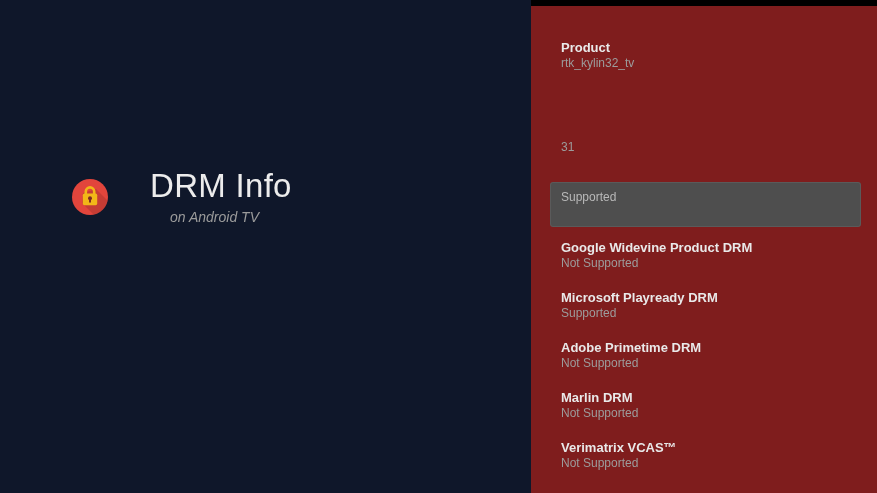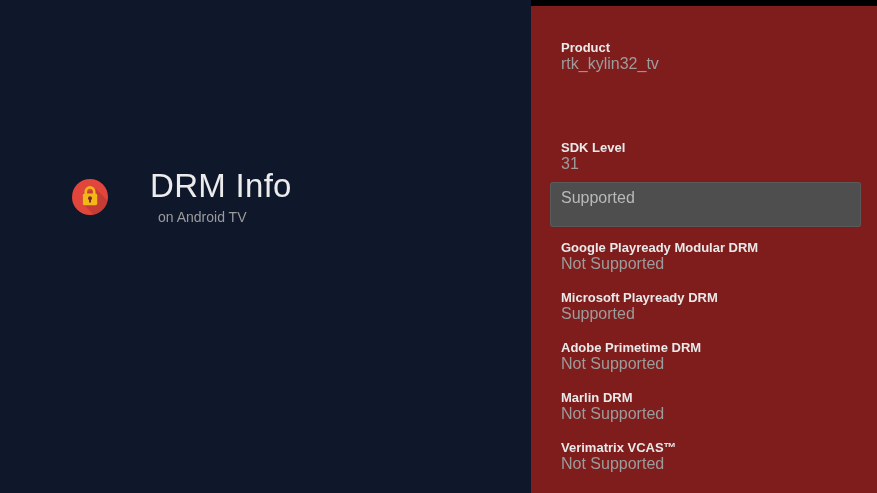--- a/index.html
+++ b/index.html
@@ -40,25 +40,26 @@
   .hero-title {
     font-size: 33px;
     font-weight: 300;
     color: #ececec;
     line-height: 36px;
     letter-spacing: 0.3px;
     white-space: nowrap;
   }
   .hero-subtitle {
     margin-top: 4px;
-    margin-left: 8px;
+    margin-left: 20px;
     font-size: 14px;
     color: #9b9b9b;
     line-height: 18px;
     white-space: nowrap;
+    font-style: italic;
   }
   
   .right-panel {
     position: absolute;
     left: 531px; top: 0;
     width: 346px;
     height: 493px;
     background: #7f1d1d;
     overflow: hidden;
     margin-top: 6px;
@@ -94,21 +95,21 @@
     padding: 8px 16px 0 30px;
   }
   .item-title {
     font-size: 13px;
     font-weight: bold;
     color: #e9e9e9;
     line-height: 16px;
     white-space: nowrap;
   }
   .item-value {
-    font-size: 16px;
+    font-size: 12px;
     color: #9c9c9c;
     line-height: 15px;
     white-space: nowrap;
   }
   .item.selected .item-title { color: #f2f2f2; }
   .item.selected .item-value { color: #b9b9b9; }
 </style>
 </head>
 <body>
 
@@ -153,36 +154,35 @@
 
       <div class="item">
 
         <div class="txt">
         </div>
       </div>
 
       <div class="item">
 
         <div class="txt">
-          <div class="item-title">SDK Level</div>
           <div class="item-value">31</div>
         </div>
       </div>
 
       <div class="item selected">
         <div class="sel-bg"></div>
         <div class="txt">
           <div class="item-value">Supported</div>
         </div>
       </div>
 
       <div class="item">
 
         <div class="txt">
-          <div class="item-title">Google Playready Modular DRM</div>
+          <div class="item-title">Google Widevine Product DRM</div>
           <div class="item-value">Not Supported</div>
         </div>
       </div>
 
       <div class="item">
 
         <div class="txt">
           <div class="item-title">Microsoft Playready DRM</div>
           <div class="item-value">Supported</div>
         </div>

